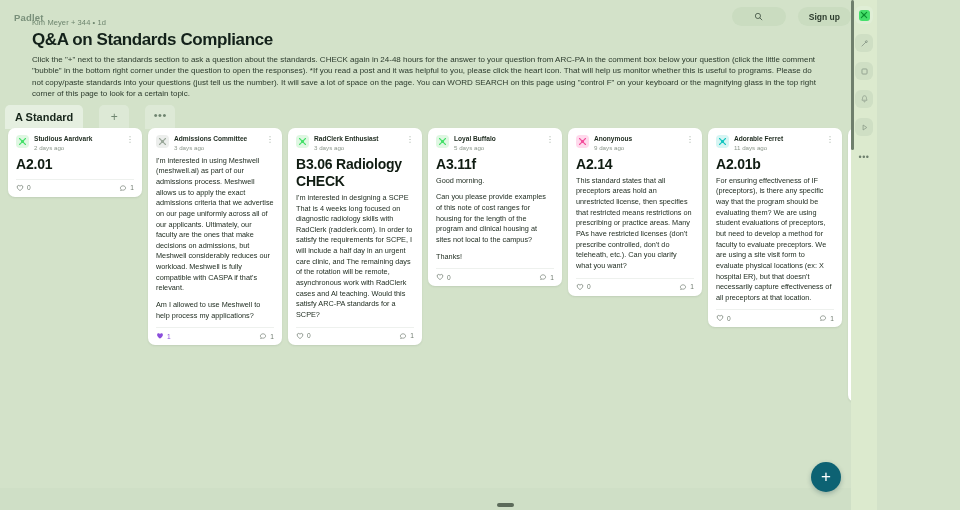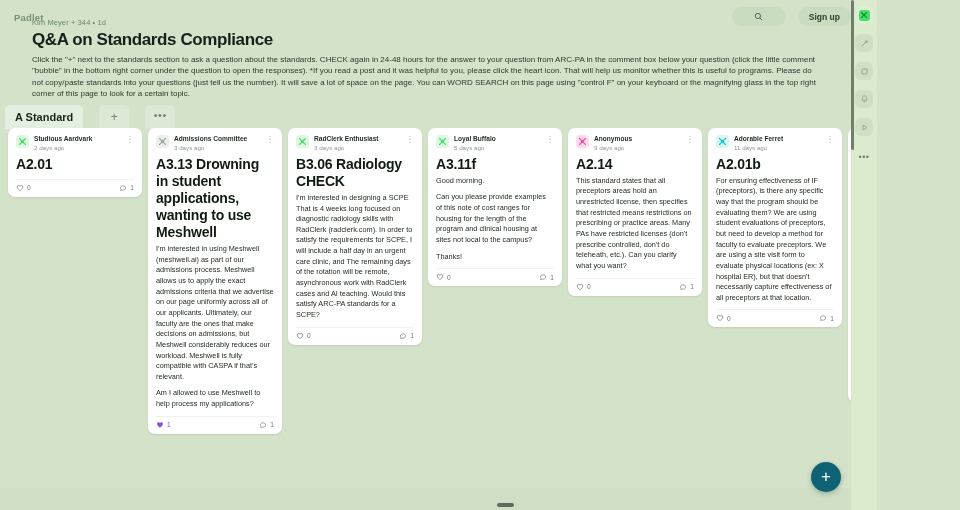--- a/index.html
+++ b/index.html
@@ -219,21 +219,20 @@
                 <path d="M2 2 L4.6 4.6 M10 2 L7.4 4.6 M2 10 L4.6 7.4 M10 10 L7.4 7.4" stroke="#9aa89a" stroke-width="1.5" stroke-linecap="round"></path>
                 <rect x="4" y="4" width="4" height="4" rx=".6" fill="#9aa89a"></rect>
               </svg>
             </div>
             <div class="author-wrap">
               <div class="author">Admissions Committee</div>
               <div class="time">3 days ago</div>
             </div>
             <div class="kebab">⋮</div>
           </div>
-          <div class="card-title">A3.13 Drowning in student applications, wanting to use Meshwell</div>
           <div class="card-body">
             <p>I'm interested in using Meshwell (<span class="lnk">meshwell.ai</span>) as part of our admissions process. Meshwell allows us to apply the exact admissions criteria that we advertise on our page uniformly across all of our applicants. Ultimately, our faculty are the ones that make decisions on admissions, but Meshwell considerably reduces our workload. Meshwell is fully compatible with CASPA if that's relevant.</p>
             <p>Am I allowed to use Meshwell to help process my applications?</p>
           </div>
           <div class="card-foot">
             <div class="foot-item liked">
               <svg width="8" height="8" viewBox="0 0 16 16">
                 <path d="M8 13.4S2.3 9.9 2.3 6.1A2.95 2.95 0 0 1 8 4.6a2.95 2.95 0 0 1 5.7 1.5c0 3.8-5.7 7.3-5.7 7.3z" fill="currentColor"></path>
               </svg>
               <span>1</span>

